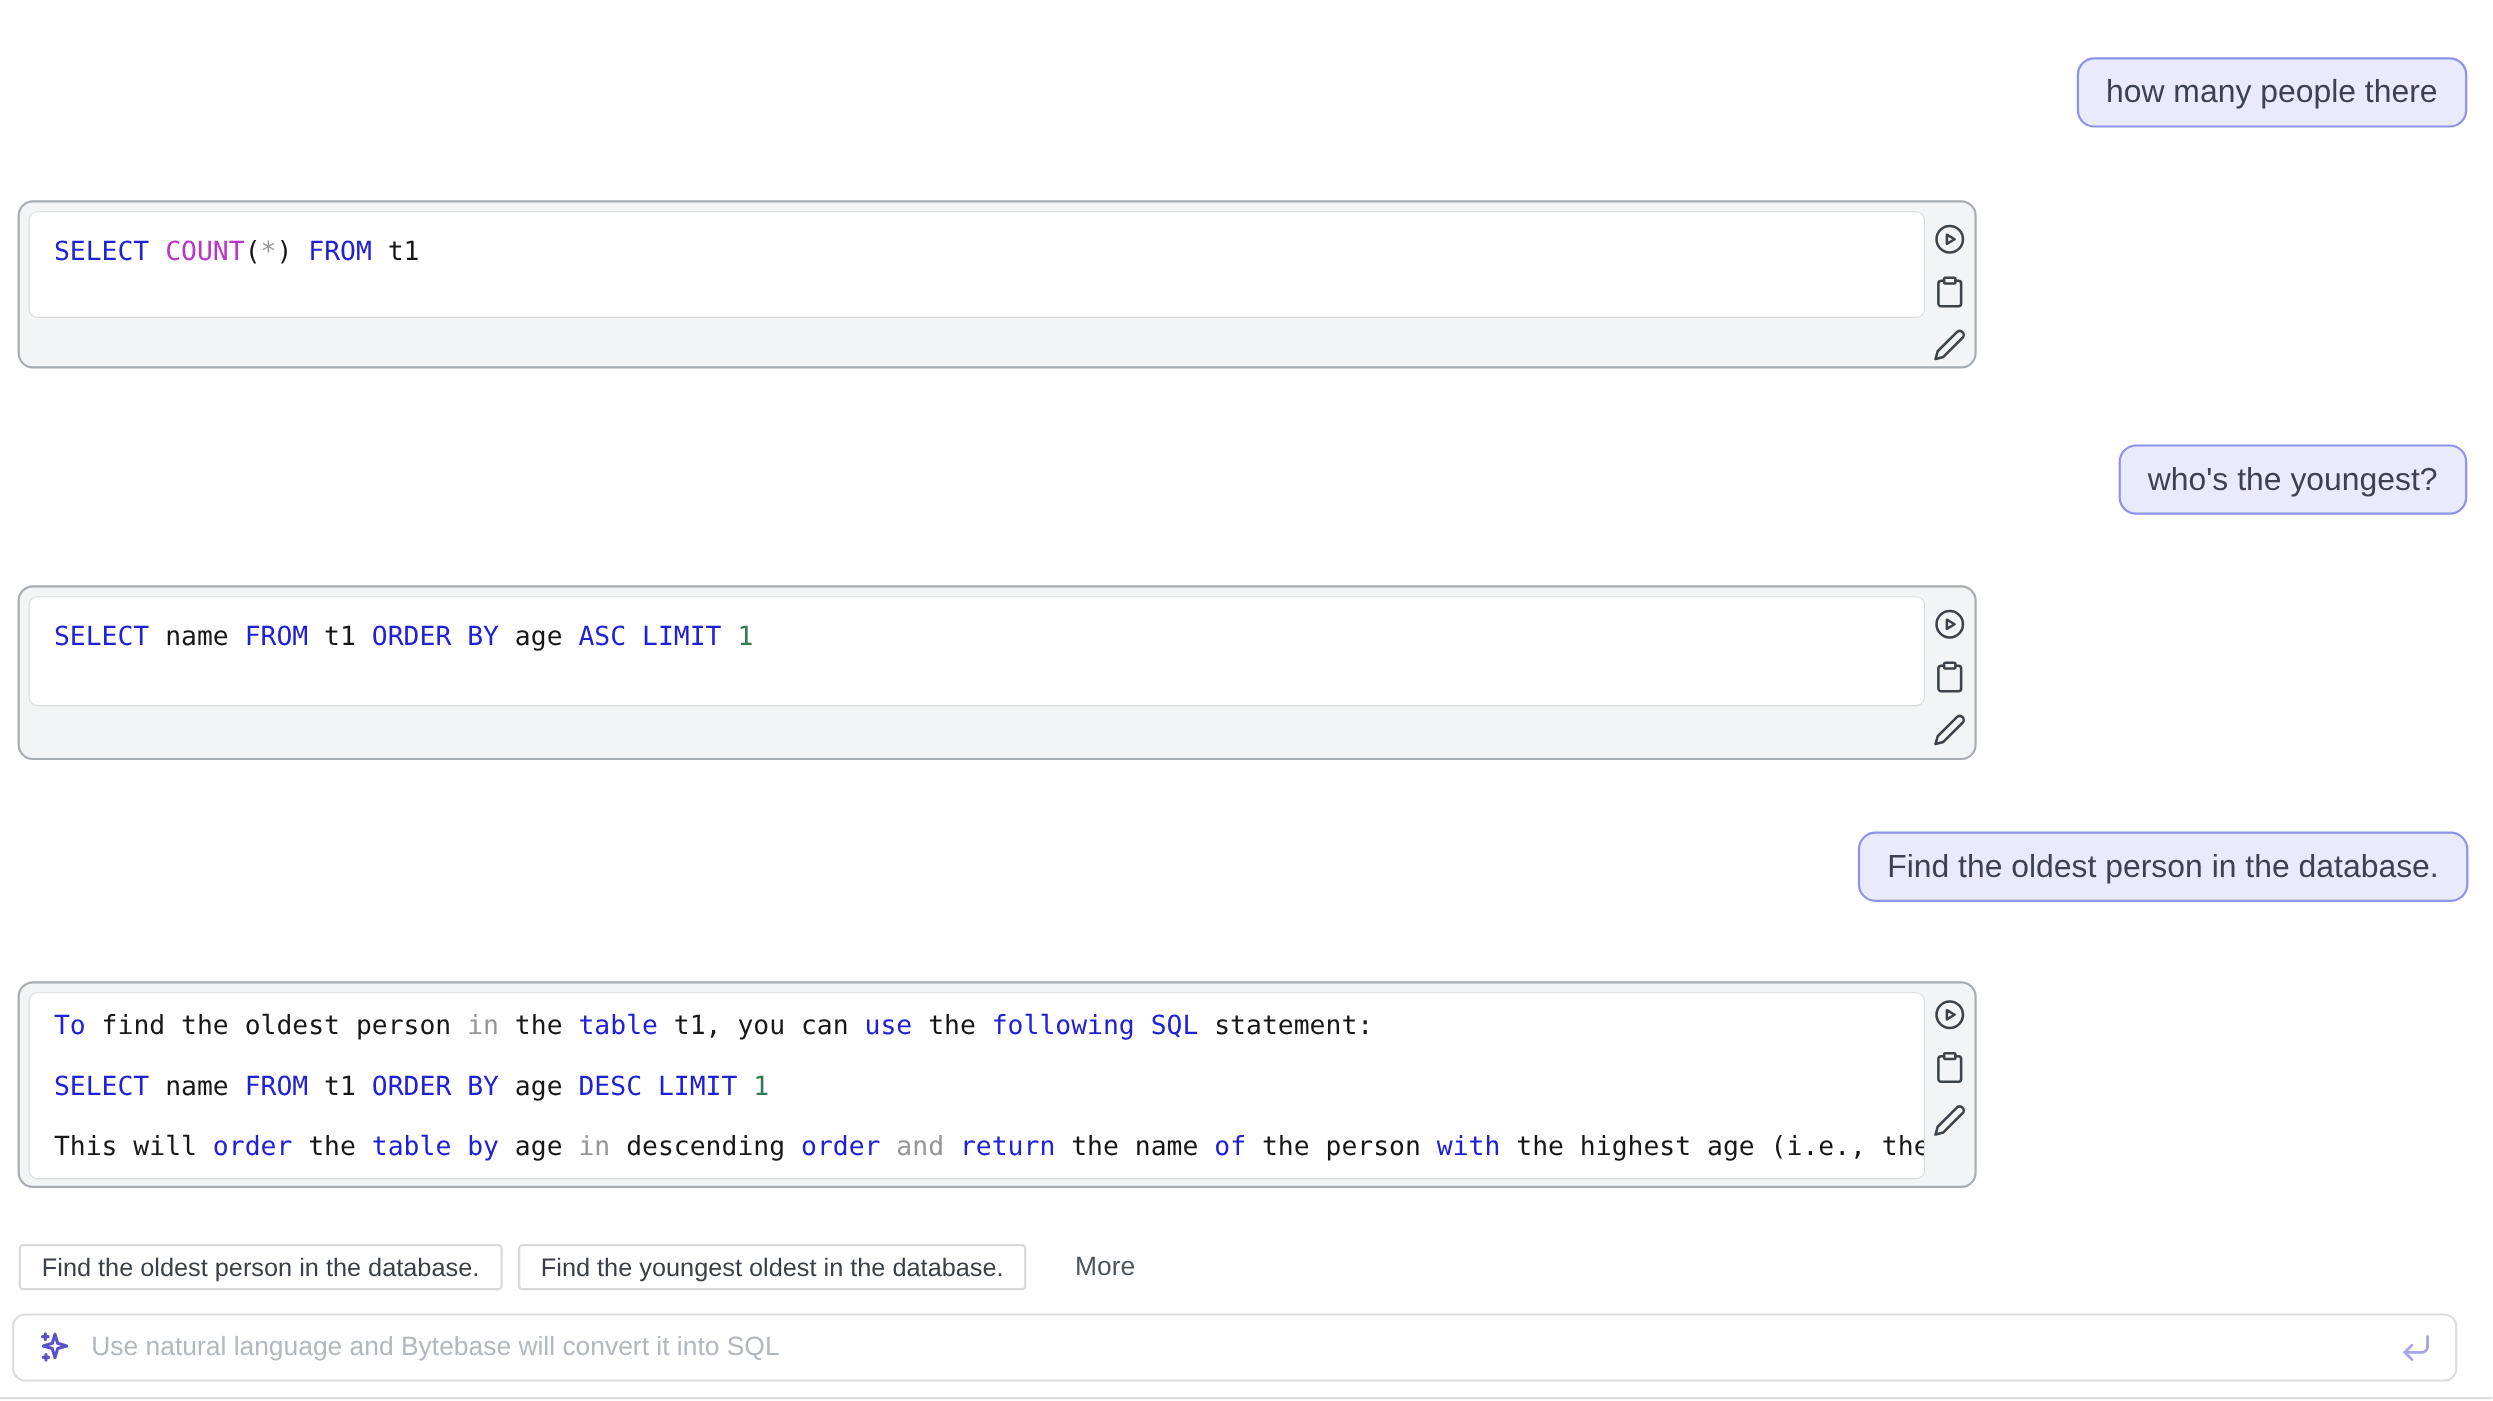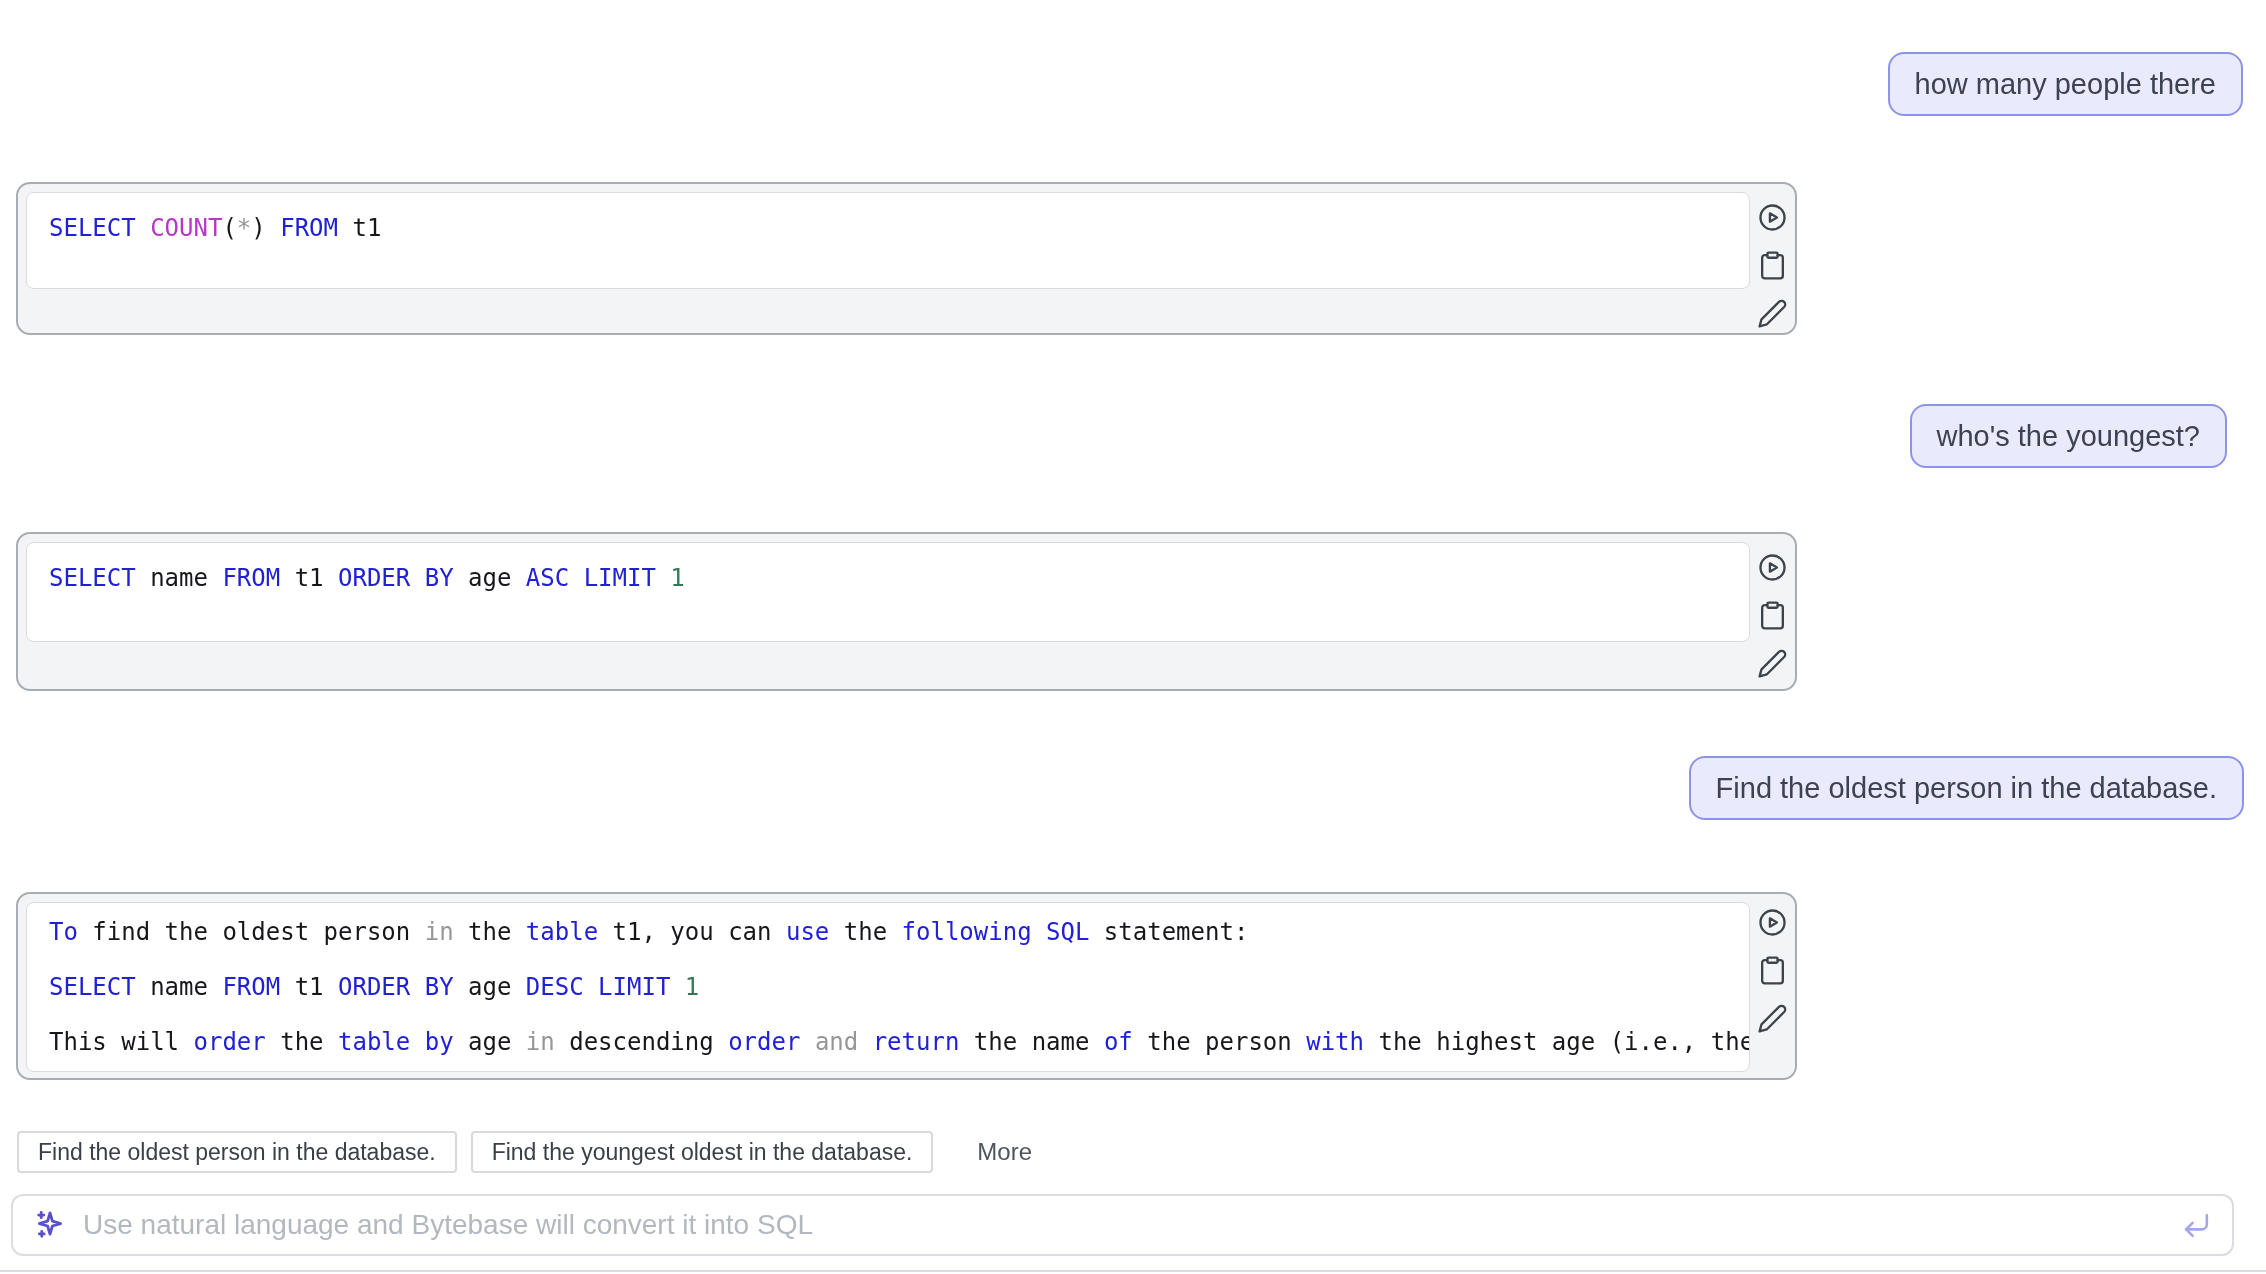--- a/index.html
+++ b/index.html
@@ -10,21 +10,21 @@
   
   .chat-area{position:absolute;inset:0;}
 
   
   .bubble{
     position:absolute;height:64px;line-height:60px;box-sizing:border-box;
     border:2px solid #8e93ea;background:#e9ebfc;border-radius:16px;
     padding:0 25px;font-size:29px;color:#3c4250;white-space:nowrap;
   }
   .m0{top:52px;right:23px;}
-  .m2{top:404px;right:39px;}
+  .m2{top:404px;right:23px;}
   .m4{top:756px;right:22px;}
 
   
   .sql-block{
     position:absolute;left:16px;width:1781px;box-sizing:border-box;
     background:#f3f4f6;border:2px solid #a8adb3;border-radius:14px;
   }
   .m1{top:182px;height:153px;}
   .m3{top:532px;height:159px;}
   .m5{top:892px;height:188px;}
@@ -80,21 +80,21 @@
   
   .composer{
     position:absolute;left:11px;right:32px;top:1194px;height:62px;
     box-sizing:border-box;border:2px solid #dbdde0;border-radius:12px;
     background:#fff;display:flex;align-items:center;padding:0 20px;
   }
   .sparkle{width:34px;height:34px;color:#5a50c8;flex:none;margin-right:14px;}
   .sparkle svg{stroke-width:2;}
   .composer input{
     flex:1;border:none;outline:none;background:transparent;
-    font-family:"Liberation Sans",sans-serif;font-size:28px;color:#8b5cf6;
+    font-family:"Liberation Sans",sans-serif;font-size:24px;color:#8b5cf6;
   }
   .composer input::placeholder{color:#b3b8bf;}
   .enter{width:31px;height:31px;color:#a7a5ea;flex:none;margin-left:14px;cursor:pointer;}
   .enter svg{stroke-width:2;}
 
   .bottom-line{position:absolute;left:0;right:0;top:1270px;height:2px;background:#dadce0;}
 </style>
 </head>
 <body>
 

